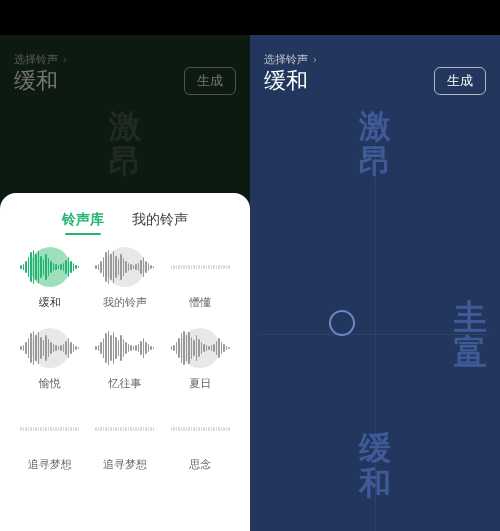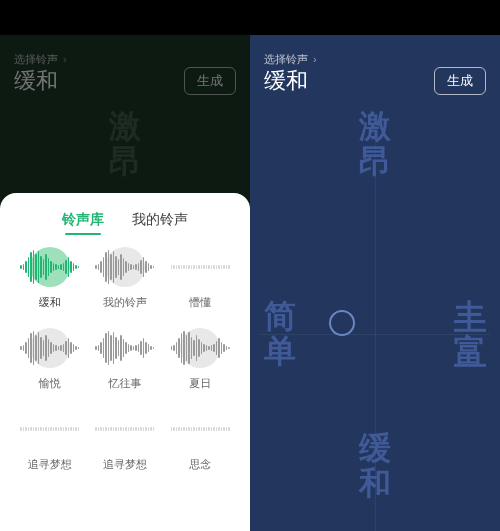--- a/index.html
+++ b/index.html
@@ -402,21 +402,20 @@
         </div>
         <div class="title">缓和</div>
       </div>
       <div class="gen-btn">生成</div>
     </div>
     <div class="moodgrid">
       <div class="axis-v"></div>
       <div class="axis-h"></div>
       <div class="mood top">激昂</div>
       <div class="mood bottom">缓和</div>
-      <div class="mood left">简单</div>
       <div class="mood right">丰富</div>
       <div class="mood slowfast slow">慢</div>
       <div class="mood slowfast fast">快</div>
       <div class="ring"></div>
       <div class="blue-cursor"></div>
     </div>
   </div>
 
 </div>
 

